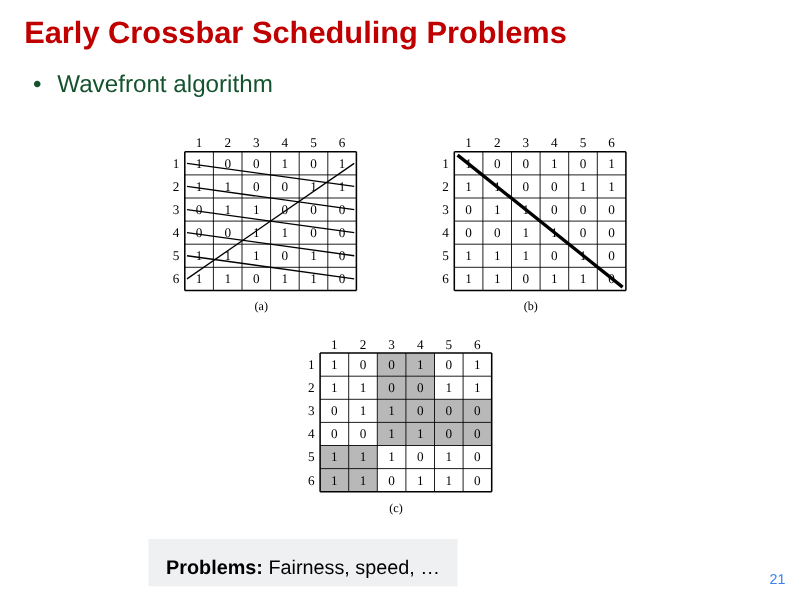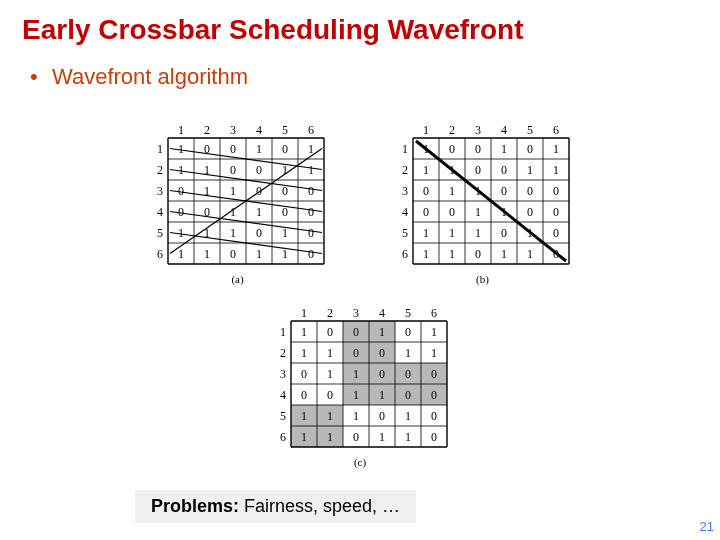--- a/index.html
+++ b/index.html
@@ -13,54 +13,54 @@
   }
   .title {
     font-size: 28px;
     font-weight: bold;
     color: #c00000;
     padding: 14px 0 0 22px;
   }
   .bullet-row {
     padding: 18px 10px 0 30px;
     font-size: 22px;
-    color: #c2410c;
+    color: #14532d;
   }
   .bullet-dot { display: inline-block; width: 22px; }
   .figures {
     position: absolute;
     top: 120px;
     left: 100px;
     width: 520px;
   }
   .fig-row-top { display: flex; gap: 50px; justify-content: center; }
   .fig-row-bot { display: flex; justify-content: center; margin-top: 18px; }
   .caption { text-align: center; font-size: 11px; font-family: "Times New Roman", serif; margin-top: 3px; }
   .prob-box {
     position: absolute;
     left: 135px;
     top: 490px;
     background: #eef0f2;
-    padding: 6px 16px 6px 16px;
+    padding: 16px 16px 6px 16px;
     font-size: 18px;
   }
   .prob-label { font-weight: bold; }
   .pagenum {
     position: absolute;
     right: 6px;
     bottom: 6px;
     font-size: 13px;
     color: #3b82f6;
   }
   svg { display: block; }
 </style>
 </head>
 <body>
 
-<div class="title">Early Crossbar Scheduling Wavefront</div>
+<div class="title">Early Crossbar Scheduling Problems</div>
 
 <div class="bullet-row">
   <span class="bullet-dot">•</span><span>Wavefront algorithm</span>
 </div>
 
 <div class="figures">
   <div class="fig-row-top">
     <div>
       <svg id="svg-a" width="195" height="150">
           <g>

